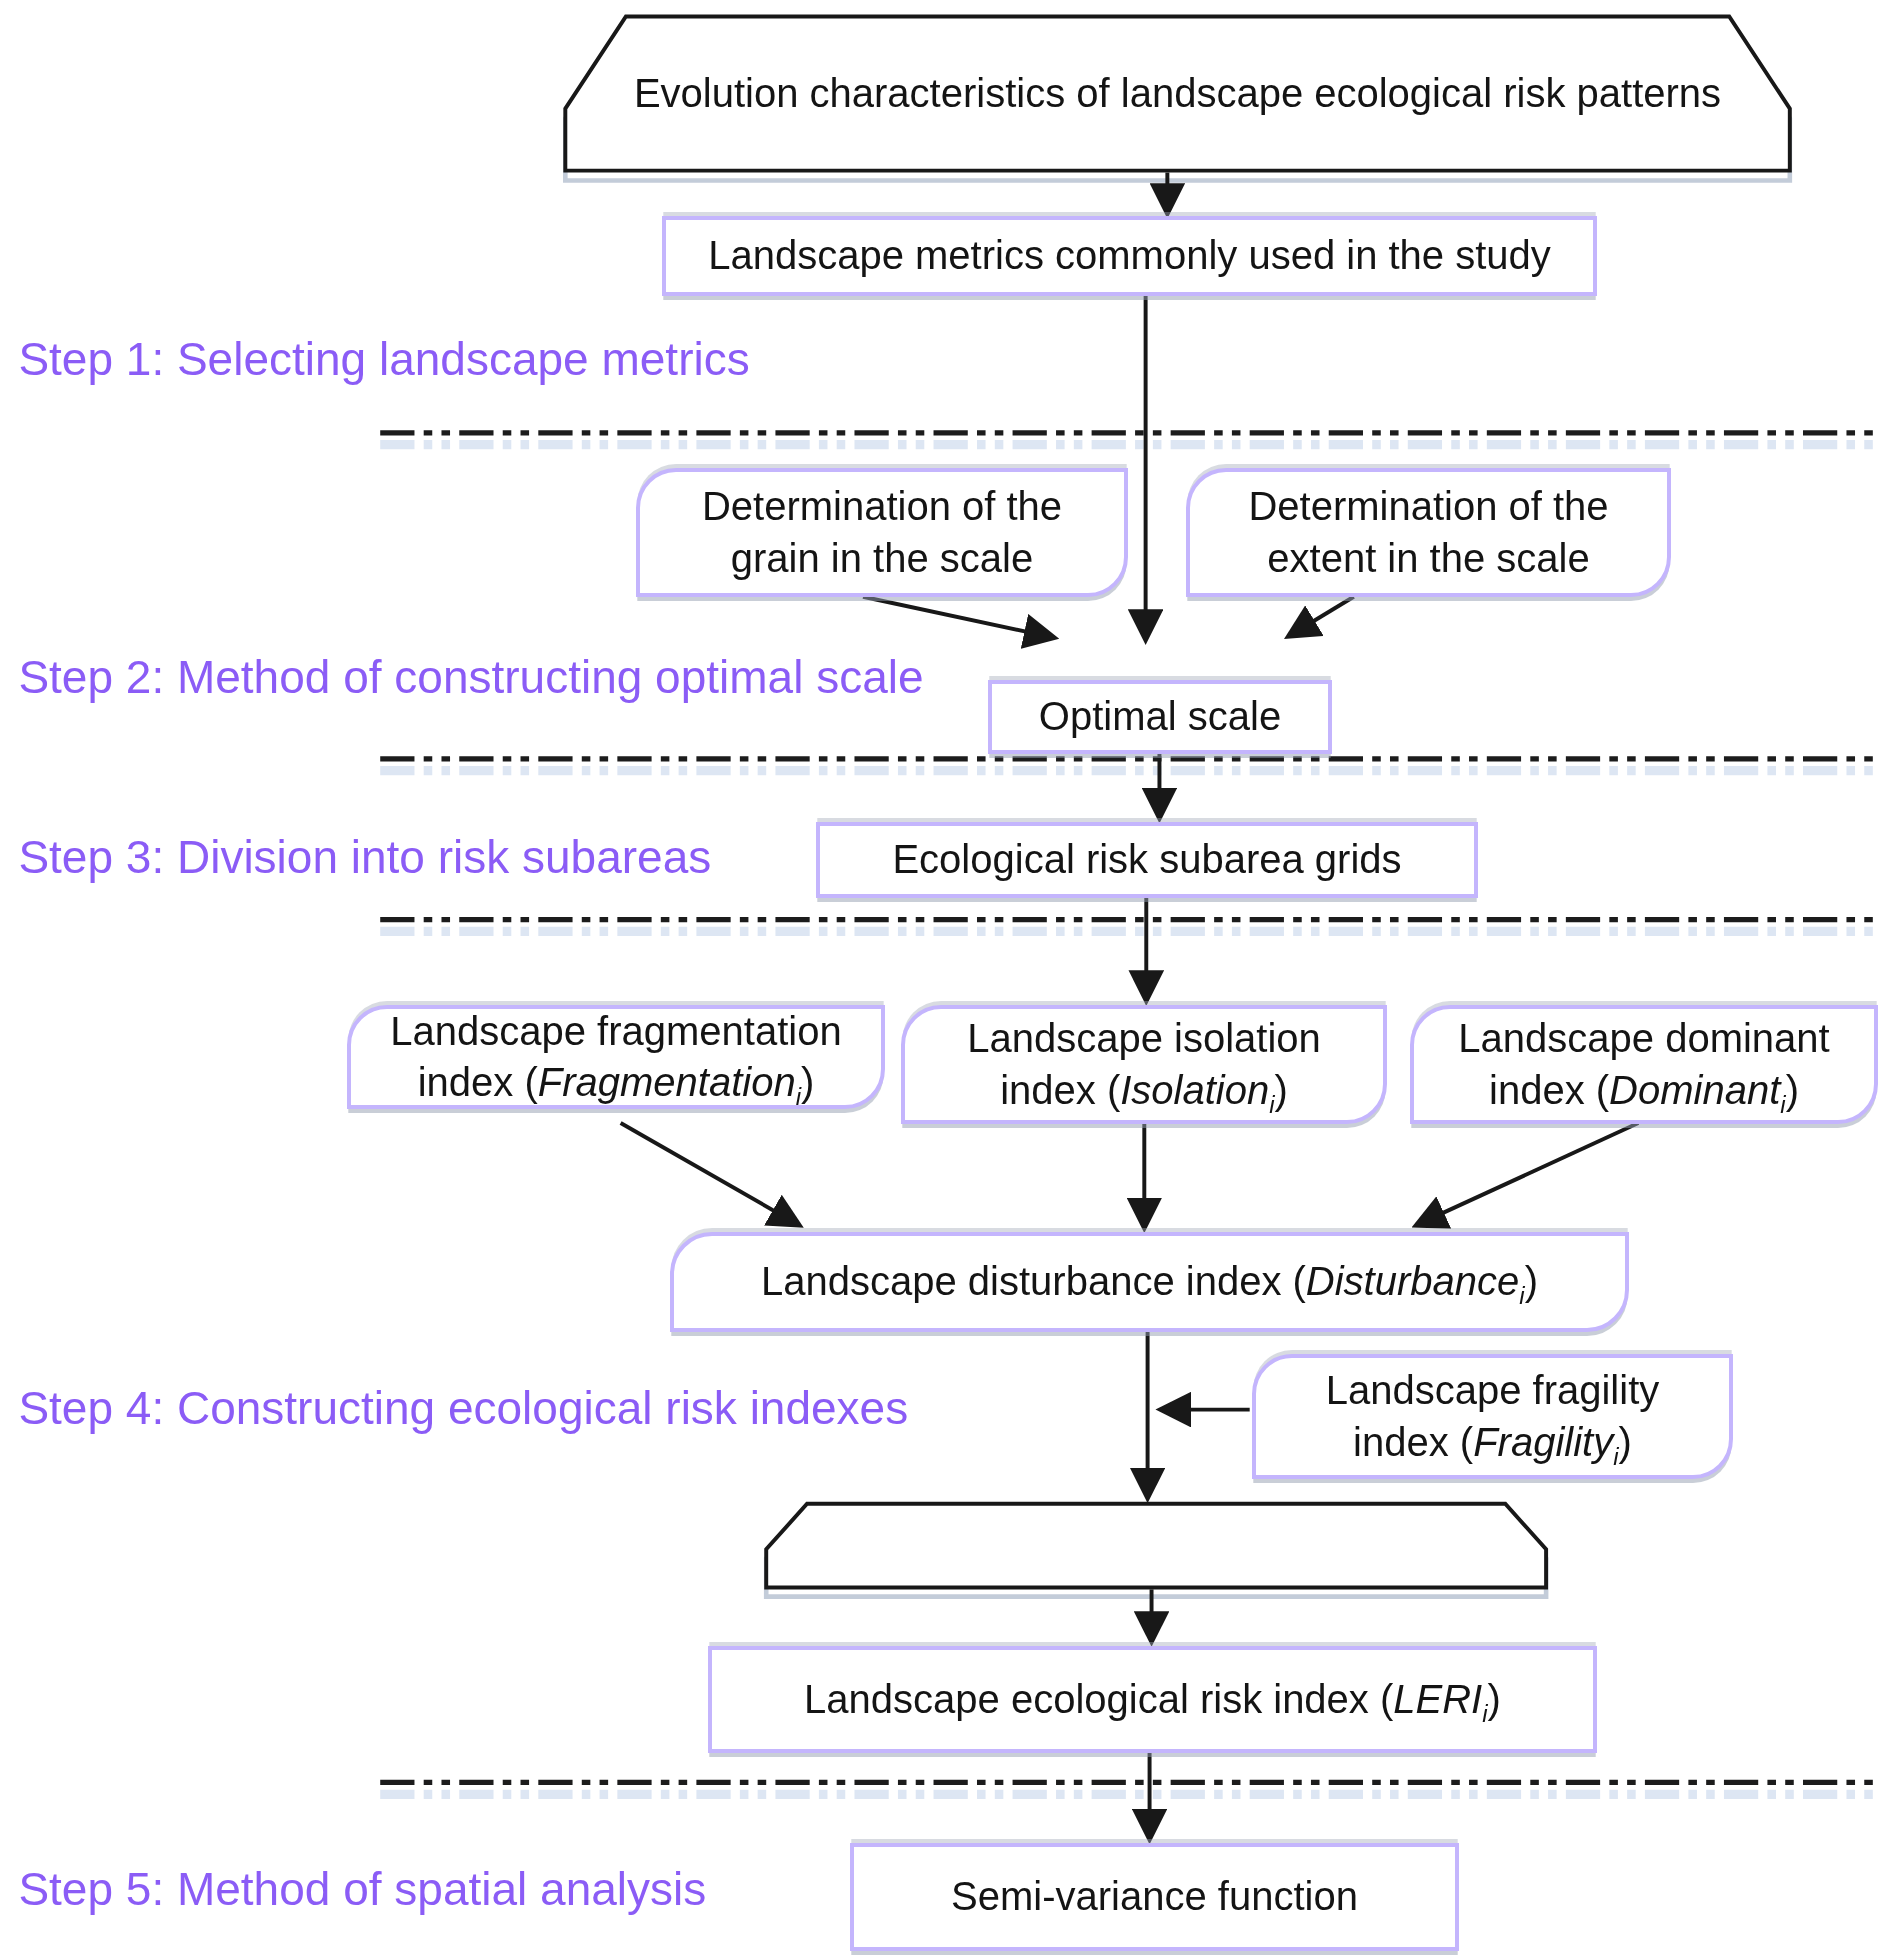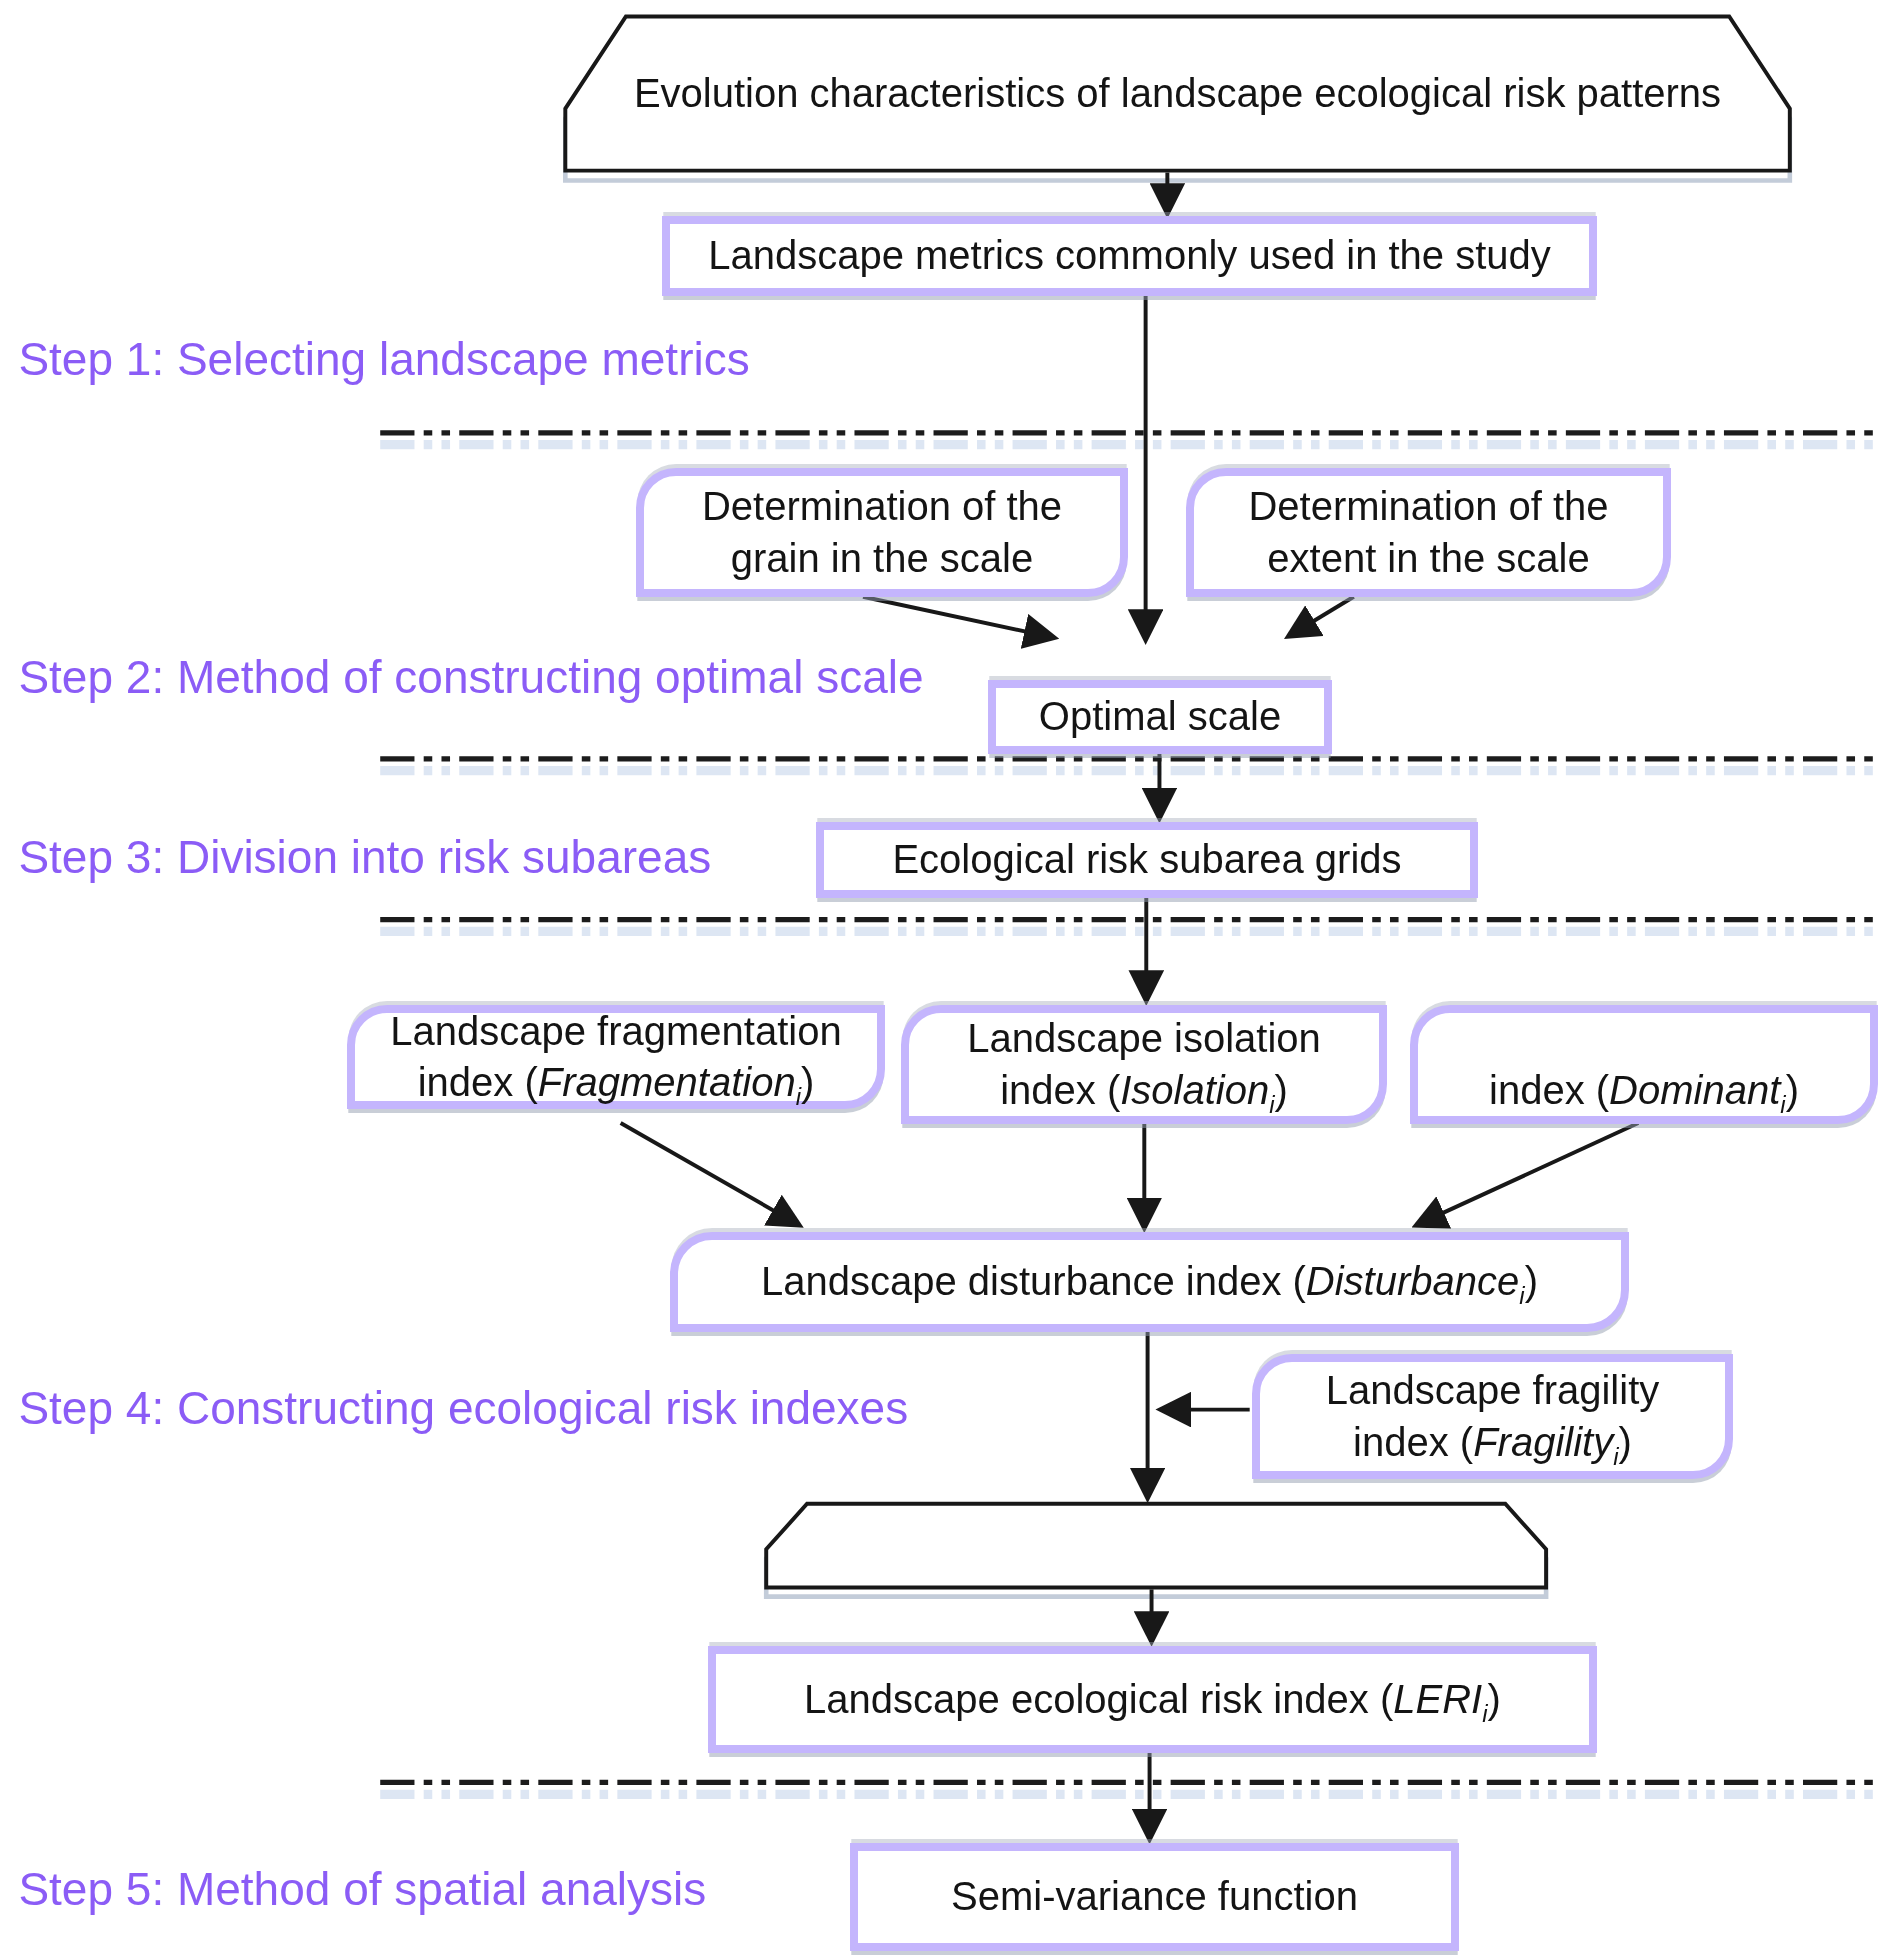--- a/index.html
+++ b/index.html
@@ -5,21 +5,21 @@
   html,body{margin:0;padding:0;background:#ffffff;}
   #canvas{
     position:relative;width:1898px;height:1955px;background:#ffffff;overflow:hidden;
     font-family:"Liberation Sans","DejaVu Sans",sans-serif;color:#141414;
   }
   #connector-layer{position:absolute;left:0;top:0;z-index:1;}
   .node{
     position:absolute;z-index:2;box-sizing:border-box;
     display:flex;flex-direction:column;align-items:center;justify-content:center;
     text-align:center;font-size:40px;line-height:1.28;color:#141414;
-    background:#ffffff;border:8px solid #c4b5fd;
+    background:#ffffff;border:4px solid #c4b5fd;
     box-shadow:0 5.3px 0 -1.3px rgba(148,158,176,.50), 0 -5.3px 0 -1.3px rgba(162,170,184,.42);
   }
   .round{border-radius:40px 0;}
   .bare{background:transparent;border:none;box-shadow:none;}
   .step{
     position:absolute;left:18.4px;z-index:2;white-space:nowrap;
     font-size:46px;line-height:1.15;color:#8b5cf6;
   }
   .node i{font-style:italic;}
   .node sub{font-size:0.60em;line-height:0;}
@@ -103,21 +103,21 @@
 
   <div class="node round" style="left:347px;top:1005px;width:538px;height:104px">
     <span><span>Landscape fragmentation</span><br><span>index (</span><i>Fragmentation</i><sub><i>i</i></sub><span>)</span></span>
   </div>
 
   <div class="node round" style="left:901px;top:1005px;width:486px;height:119px">
     <span><span>Landscape isolation</span><br><span>index (</span><i>Isolation</i><sub><i>i</i></sub><span>)</span></span>
   </div>
 
   <div class="node round" style="left:1410px;top:1005px;width:468px;height:119px">
-    <span><br><span>index (</span><i>Dominant</i><sub><i>i</i></sub><span>)</span></span>
+    <span><span>Landscape dominant</span><br><span>index (</span><i>Dominant</i><sub><i>i</i></sub><span>)</span></span>
   </div>
 
   <div class="node round" style="left:670px;top:1232px;width:959px;height:100px;border-radius:42px 0">
     <span><span>Landscape disturbance index (</span><i>Disturbance</i><sub><i>i</i></sub><span>)</span></span>
   </div>
 
   <div class="node round" style="left:1252px;top:1354px;width:481px;height:125px">
     <span><span>Landscape fragility</span><br><span>index (</span><i>Fragility</i><sub><i>i</i></sub><span>)</span></span>
   </div>
 

